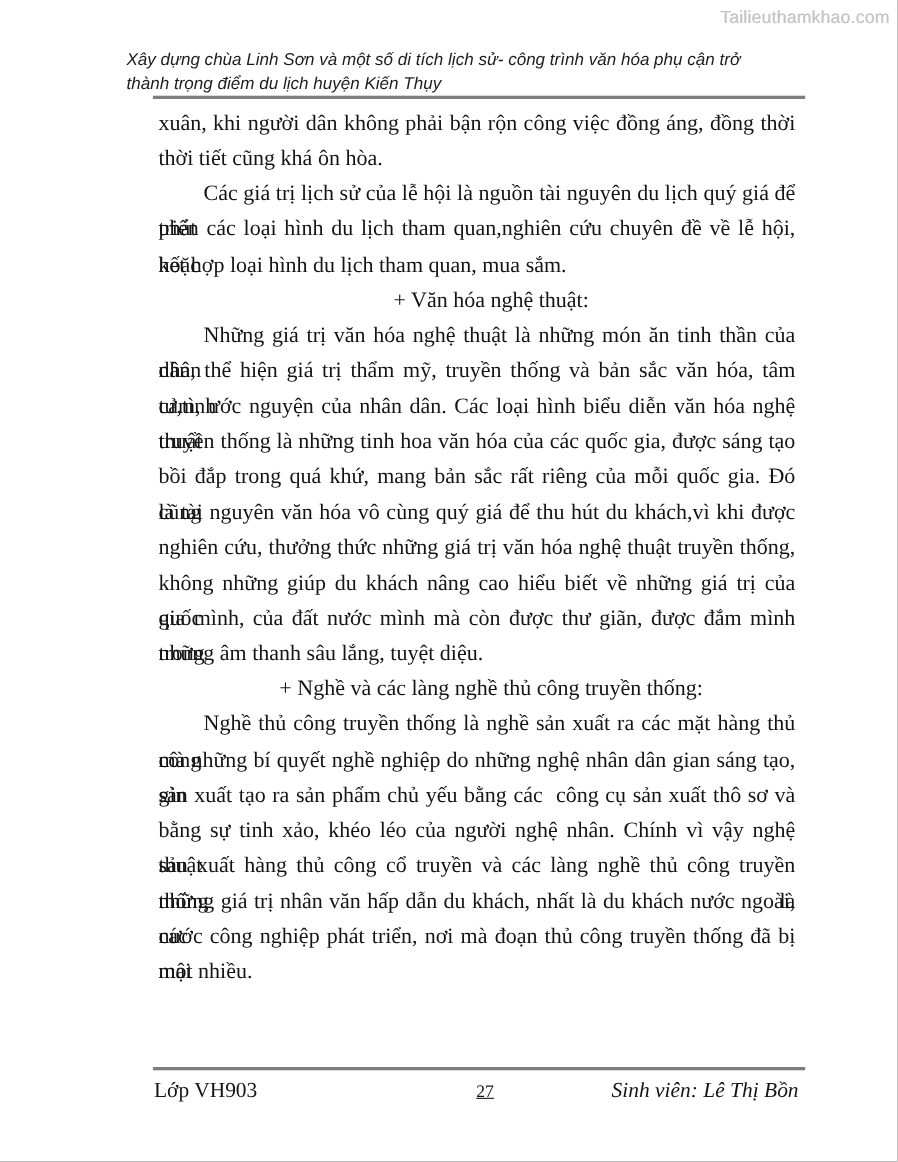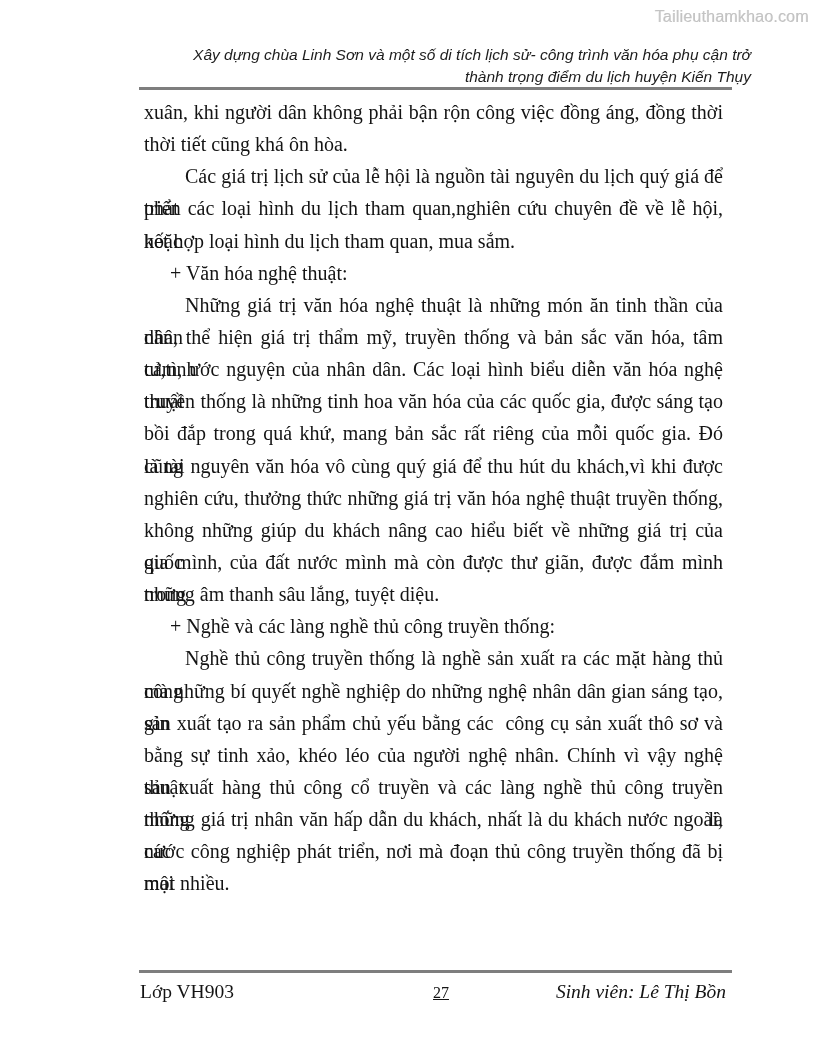--- a/index.html
+++ b/index.html
@@ -28,21 +28,21 @@
     color: #c3c3c3;
     text-shadow: 0.5px 0.5px 0 #ffffff, -0.5px -0.5px 0 #d8d8d8;
     letter-spacing: 0.2px;
   }
   
   .header-title {
     position: absolute;
     left: 115px;
     top: 44px;
     width: 636px;
-    text-align: right;
+    text-align: left;
     font-family: "Liberation Sans", "DejaVu Sans", sans-serif;
     font-style: italic;
     font-size: 15.5px;
     line-height: 22px;
     color: #1c1c1c;
   }
   .header-title .tline { white-space: nowrap; }
   .rule {
     position: absolute;
     left: 139px;
@@ -64,21 +64,21 @@
     height: 32.15px;
     line-height: 32.15px;
     text-align: left;
     white-space: normal;
   }
   .ln.jf {
     text-align: justify;
     text-align-last: justify;
   }
   .ln.ind { text-indent: 41px; }
-  .ln.ind-sm { text-indent: 26px; }
+  .ln.ind-sm { text-indent: 26px; text-align: center; }
   
   .footer {
     position: absolute;
     left: 140px;
     top: 981px;
     width: 586px;
     display: grid;
     grid-template-columns: 1fr auto 1fr;
     align-items: baseline;
     font-size: 19.5px;

